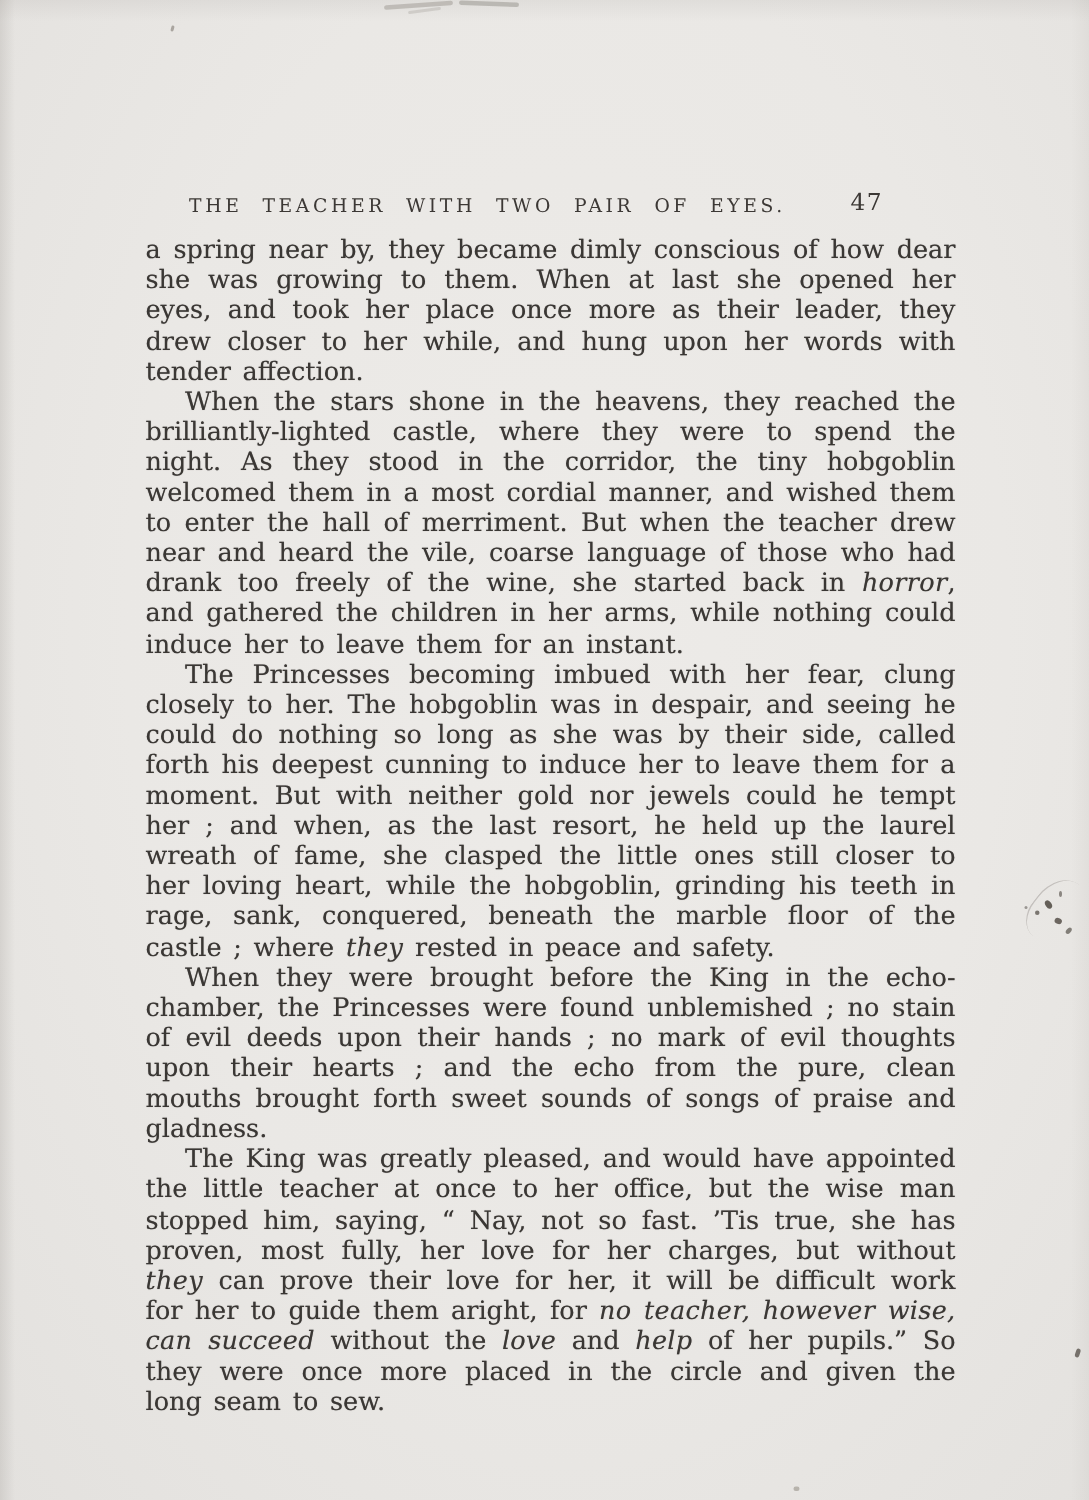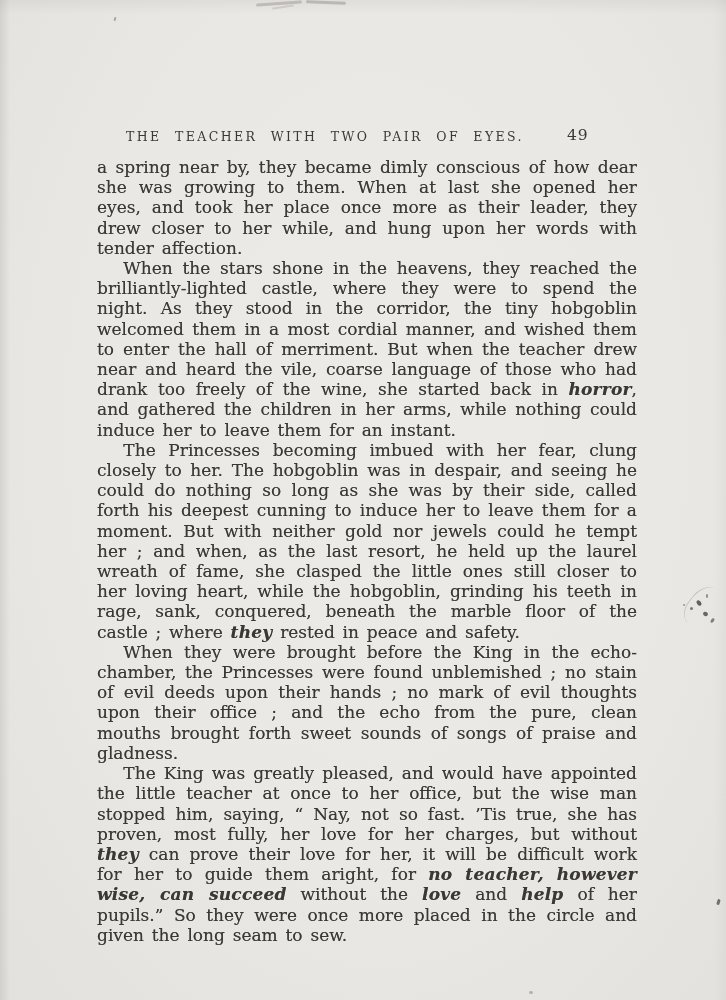--- a/index.html
+++ b/index.html
@@ -39,21 +39,21 @@
     text-shadow: 0 0 0.5px rgba(58,55,52,0.55);
   }
   .page-text p {
     margin: 0;
     font-size: 17px;
     line-height: 20.2px;
     text-align: justify;
     word-spacing: 2.4px;
   }
   .page-text p.indent { text-indent: 1.55em; }
-  .page-text i { letter-spacing: 0.2px; font-weight: bold; }
+  .page-text i { letter-spacing: 0.2px; }
   
   .artifact { position: absolute; pointer-events: none; }
   .scribble-1 {
     top: 2px; left: 256px; width: 46px; height: 3px;
     border-radius: 3px; background: #b3afaa; opacity: .75;
     transform: rotate(-4deg);
   }
   .scribble-2 {
     top: 1px; left: 306px; width: 40px; height: 3px;
     border-radius: 3px; background: #aaa6a1; opacity: .7;
@@ -106,24 +106,24 @@
   <div class="artifact smudge-dot smudge-2"></div>
   <div class="artifact smudge-dot smudge-3"></div>
   <div class="artifact smudge-dot smudge-4"></div>
   <div class="artifact smudge-dot smudge-5"></div>
   <div class="artifact smudge-dot smudge-6"></div>
   <div class="artifact fleck-right"></div>
   <div class="artifact fleck-bottom"></div>
 
   <div class="running-head">
     <span class="head-title">THE TEACHER WITH TWO PAIR OF EYES.</span>
-    <span class="head-pagenum">49</span>
+    <span class="head-pagenum">47</span>
   </div>
 
   <div class="page-text">
       <p class=""><span>a spring near by, they became dimly conscious of how dear she was growing to them. When at last she opened her eyes, and took her place once more as their leader, they drew closer to her while, and hung upon her words with tender affection.</span></p>
       <p class="indent"><span>When the stars shone in the heavens, they reached the brilliantly-lighted castle, where they were to spend the night. As they stood in the corridor, the tiny hobgoblin welcomed them in a most cordial manner, and wished them to enter the hall of merriment. But when the teacher drew near and heard the vile, coarse language of those who had drank too freely of the wine, she started back in </span><i>horror</i><span>, and gathered the children in her arms, while nothing could induce her to leave them for an instant.</span></p>
       <p class="indent"><span>The Princesses becoming imbued with her fear, clung closely to her. The hobgoblin was in despair, and seeing he could do nothing so long as she was by their side, called forth his deepest cunning to induce her to leave them for a moment. But with neither gold nor jewels could he tempt her ; and when, as the last resort, he held up the laurel wreath of fame, she clasped the little ones still closer to her loving heart, while the hobgoblin, grinding his teeth in rage, sank, conquered, beneath the marble floor of the castle ; where </span><i>they</i><span> rested in peace and safety.</span></p>
-      <p class="indent"><span>When they were brought before the King in the echo-chamber, the Princesses were found unblemished ; no stain of evil deeds upon their hands ; no mark of evil thoughts upon their office ; and the echo from the pure, clean mouths brought forth sweet sounds of songs of praise and gladness.</span></p>
+      <p class="indent"><span>When they were brought before the King in the echo-chamber, the Princesses were found unblemished ; no stain of evil deeds upon their hands ; no mark of evil thoughts upon their hearts ; and the echo from the pure, clean mouths brought forth sweet sounds of songs of praise and gladness.</span></p>
       <p class="indent"><span>The King was greatly pleased, and would have appointed the little teacher at once to her office, but the wise man stopped him, saying, “ Nay, not so fast. ’Tis true, she has proven, most fully, her love for her charges, but without </span><i>they</i><span> can prove their love for her, it will be difficult work for her to guide them aright, for </span><i>no teacher, however wise, can succeed</i><span> without the </span><i>love</i><span> and </span><i>help</i><span> of her pupils.” So they were once more placed in the circle and given the long seam to sew.</span></p>
     </div>
 
 </div>
 
 </body></html>

